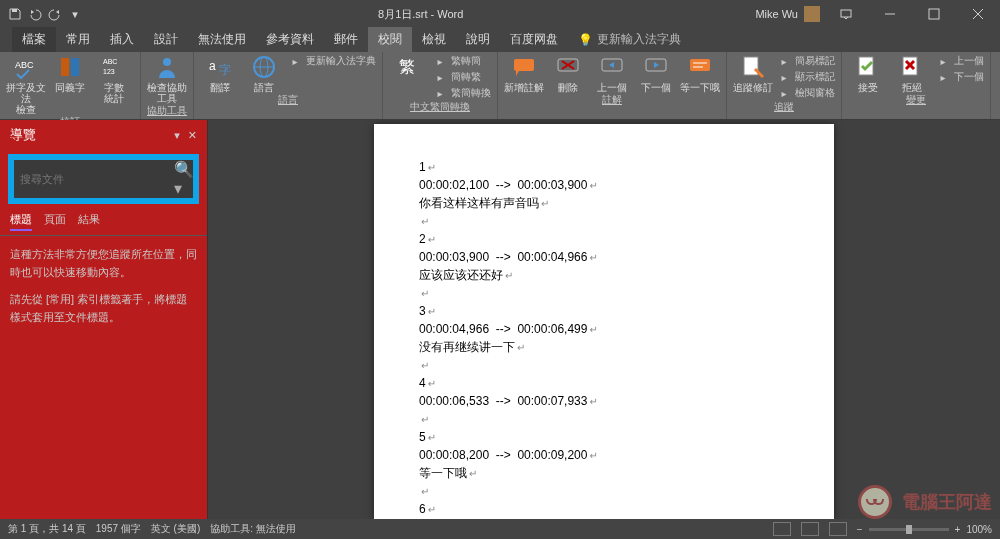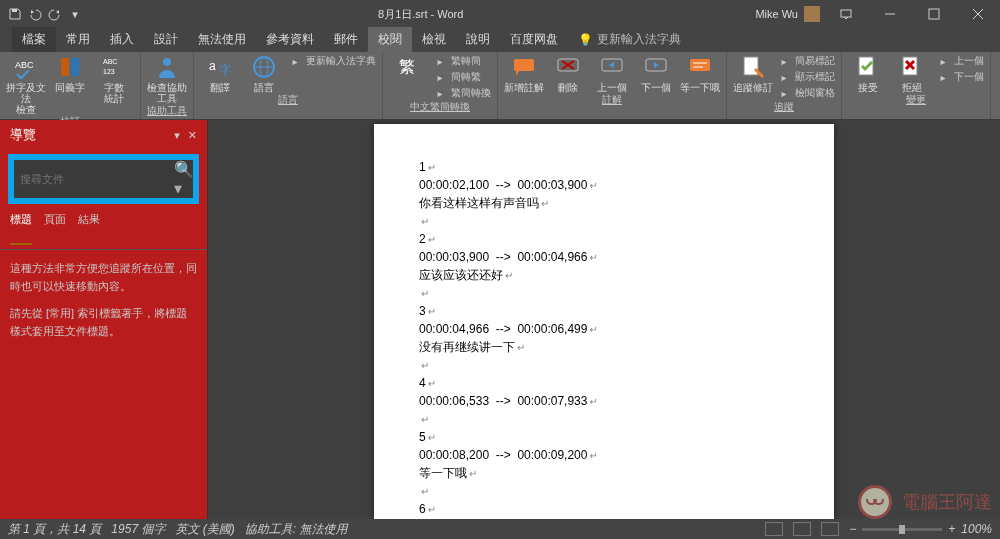--- a/index.html
+++ b/index.html
@@ -36,40 +36,40 @@
 
 .workspace { display: flex; height: calc(539px - 28px - 24px - 68px - 20px); background: #404040; }
 
 
 .navpane { width: 208px; background: #b91c1c; display: flex; flex-direction: column; border-right: 1px solid #333; }
 .navhead { display: flex; align-items: center; justify-content: space-between; padding: 6px 10px; font-size: 13px; color: #fff; }
 .navhead .ctrls { display: flex; gap: 8px; font-size: 11px; color: #ccc; }
 .navsearch { margin: 4px 8px; display: flex; align-items: center; background: #3a3a3a; border: 6px solid #0ea5e9; }
 .navsearch input { flex: 1; background: transparent; border: none; color: #ccc; font-size: 11px; padding: 3px 6px; outline: none; }
 .navtabs { display: flex; gap: 12px; padding: 4px 10px; font-size: 11px; color: #ccc; border-bottom: 1px solid #555; }
-.navtabs .nt.active { color: #fff; border-bottom: 2px solid #a16207; padding-bottom: 16px; }
+.navtabs .nt.active { color: #fff; border-bottom: 2px solid #8b5cf6; padding-bottom: 2px; }
 .navbody { padding: 10px; font-size: 11px; color: #c8c8c8; line-height: 1.6; }
 .navbody p { margin-bottom: 10px; }
 
 
 .docarea { flex: 1; background: #404040; display: flex; justify-content: center; overflow: hidden; padding-top: 4px; }
 .page { width: 460px; background: #fff; color: #000; font-family: "SimSun", serif; font-size: 12px; line-height: 1.5; padding: 34px 30px 10px 45px; box-shadow: 0 0 8px rgba(0,0,0,.5); }
 .page p { margin: 0; white-space: pre; }
 .pm::after { content: "↵"; color: #888; font-size: 10px; margin-left: 2px; }
 
 
-.statusbar { height: 20px; background: #444; display: flex; align-items: center; font-size: 12px; color: #ccc; padding: 0 8px; gap: 10px; font-style: italic; }
+.statusbar { height: 20px; background: #444; display: flex; align-items: center; font-size: 10px; color: #ccc; padding: 0 8px; gap: 10px; }
 .statusbar .spacer { flex: 1; }
 .zoom { display: flex; align-items: center; gap: 6px; }
 .zoom-track { width: 80px; height: 3px; background: #666; position: relative; }
 .zoom-thumb { position: absolute; left: 50%; top: -3px; width: 6px; height: 9px; background: #aaa; transform: translateX(-50%); }
 .viewbtn { width: 18px; height: 14px; border: 1px solid #777; }
 
 
-.watermark { position: absolute; right: 8px; bottom: 20px; display: flex; align-items: center; gap: 10px; opacity: .6; font-size: 18px; color: #c0504d; font-weight: normal; pointer-events: none; }
+.watermark { position: absolute; right: 8px; bottom: 20px; display: flex; align-items: center; gap: 10px; opacity: .6; font-size: 18px; color: #c0504d; font-weight: bold; pointer-events: none; }
 .watermark .face { width: 34px; height: 34px; border: 3px solid #c0504d; border-radius: 50%; position: relative; background: #fdfddf; }
 .watermark .face::before, .watermark .face::after { content: ""; position: absolute; width: 7px; height: 4px; border: 2px solid #c0504d; border-top: none; border-radius: 0 0 8px 8px; top: 11px; }
 .watermark .face::before { left: 5px; }
 .watermark .face::after { right: 5px; }
 </style>
 </head>
 <body>
 
 <div class="titlebar">
   <div class="qat">

